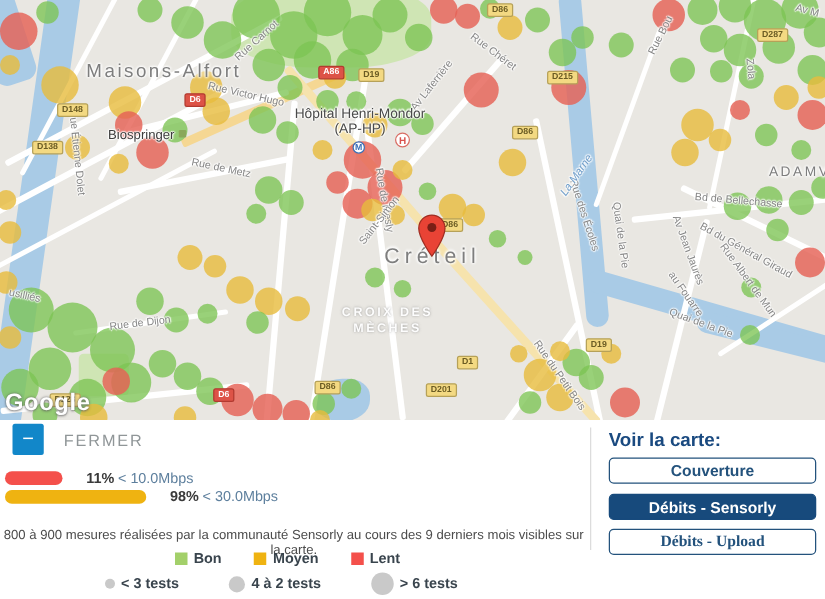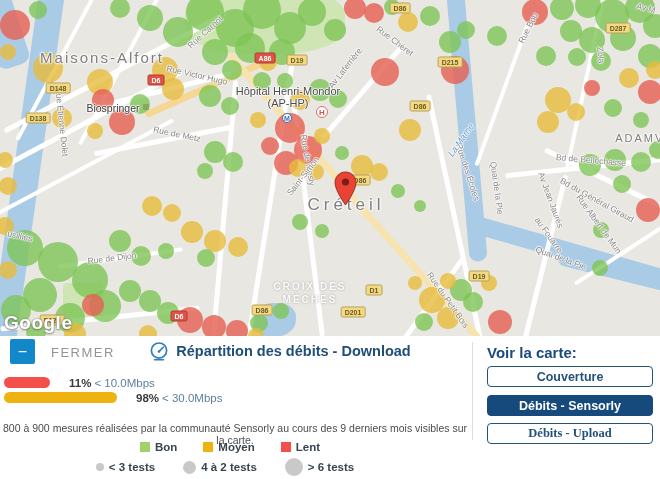--- a/index.html
+++ b/index.html
@@ -13,21 +13,21 @@
   .road{position:absolute;background:#ffffff;border-radius:2px;}
   .road-major{position:absolute;background:#f6e3ad;border-radius:2px;}
   .road-hw{position:absolute;background:#f5d793;border-radius:2px;}
   .dot{position:absolute;border-radius:50%;pointer-events:none;}
   .street-label{position:absolute;font-size:8.5px;color:#868686;white-space:nowrap;pointer-events:none;
     text-shadow:1px 0 1px #fff,-1px 0 1px #fff,0 1px 1px #fff,0 -1px 1px #fff;}
   .water-label{color:#6d9cc9;font-style:italic;font-size:9px;}
   .city-label{position:absolute;color:#7e7e7e;white-space:nowrap;pointer-events:none;
     text-shadow:1px 0 2px #fff,-1px 0 2px #fff,0 1px 2px #fff,0 -1px 2px #fff;}
   .hood-label{position:absolute;color:#fdfdfd;font-size:10px;letter-spacing:2px;font-weight:bold;white-space:nowrap;
-    text-shadow:0 0 2px rgba(120,120,120,.7);pointer-events:none;margin-top:36px;}
+    text-shadow:0 0 2px rgba(120,120,120,.7);pointer-events:none;}
   .road-badge{position:absolute;font-size:7px;font-weight:bold;padding:1px 3px;border-radius:2px;
     background:#f3d982;border:1px solid #b6a158;color:#6a5b23;white-space:nowrap;pointer-events:none;}
   .badge-red{background:#dd5347;border-color:#b23a30;color:#fff;}
   .poi-label{position:absolute;color:#3c3c3c;font-size:10.5px;white-space:nowrap;pointer-events:none;
     text-shadow:1px 0 1px #fff,-1px 0 1px #fff,0 1px 1px #fff,0 -1px 1px #fff;}
   .hosp-label{color:#4a4a4a;font-size:11px;}
   .poi-icon{position:absolute;border-radius:50%;background:#fff;display:flex;align-items:center;justify-content:center;
     font-weight:bold;pointer-events:none;}
   .google-logo{position:absolute;left:4px;top:312px;font-size:19px;font-weight:bold;color:#fff;letter-spacing:.5px;
     text-shadow:0 0 2px rgba(90,90,90,.8),0 1px 2px rgba(90,90,90,.6);}
@@ -43,21 +43,21 @@
   .bars{position:absolute;left:4px;top:41px;}
   .bar-row{height:11px;margin-bottom:4px;display:flex;align-items:center;white-space:nowrap;}
   .bar{height:11px;border-radius:6px;display:inline-block;flex:none;}
   .bar-pct{font-size:11.5px;font-weight:bold;color:#3a3a3a;margin-left:19px;}
   .bar-range{font-size:11.5px;color:#5d7f9d;margin-left:3px;}
   .note{position:absolute;left:0;top:86px;width:470px;text-align:center;font-size:10.5px;color:#4c4c4c;}
   .legend-q{position:absolute;left:0;top:105px;width:460px;display:flex;justify-content:center;gap:26px;align-items:center;}
   .legend-q .item,.legend-s .item{display:flex;align-items:center;gap:5px;}
   .legend-q .sq{width:10px;height:10px;flex:none;}
   .legend-q .lbl,.legend-s .lbl{font-size:11.5px;font-weight:bold;color:#39444d;white-space:nowrap;}
-  .legend-s{position:absolute;left:0;top:122px;width:450px;display:flex;justify-content:center;gap:28px;align-items:center;text-align:right;}
+  .legend-s{position:absolute;left:0;top:122px;width:450px;display:flex;justify-content:center;gap:40px;align-items:center;text-align:right;}
   .legend-s .circ{border-radius:50%;background:#c9c9c9;flex:none;}
   .vsep{position:absolute;left:472px;top:6px;width:1px;height:98px;background:#dcdcdc;}
   .sidebar-heading{position:absolute;left:487px;top:8px;font-size:15px;font-weight:bold;color:#1a4a80;}
   .mapbtn{position:absolute;left:487px;width:166px;height:21px;border:1px solid #23527c;border-radius:4px;background:#fff;
     color:#23527c;font-size:12.5px;font-weight:bold;text-align:center;cursor:pointer;padding:0;}
   .mapbtn.active{background:#174a7c;color:#fff;border-color:#174a7c;}
 </style>
 </head>
 <body>
 
@@ -253,21 +253,21 @@
         <span class="street-label" style="left: 551px; top: 200px; transform: translate(-50%, -50%) rotate(70deg);">Av Jean Jaurès</span>
         <span class="street-label" style="left: 599px; top: 224px; transform: translate(-50%, -50%) rotate(54deg);">Rue Albert de Mun</span>
         <span class="street-label" style="left: 549px; top: 235px; transform: translate(-50%, -50%) rotate(55deg);">au Fouarre</span>
         <span class="street-label" style="left: 112px; top: 258px; transform: translate(-50%, -50%) rotate(-7deg);">Rue de Dijon</span>
         <span class="street-label" style="left: 20px; top: 236px; transform: translate(-50%, -50%) rotate(12deg);">usilliés</span>
         <span class="street-label" style="left: 448px; top: 300px; transform: translate(-50%, -50%) rotate(55deg);">Rue du Petit Bois</span>
         <span class="street-label" style="left: 62px; top: 122px; transform: translate(-50%, -50%) rotate(84deg);">Rue Étienne Dolet</span>
         <span class="street-label" style="left: 601px; top: 55px; transform: translate(-50%, -50%) rotate(85deg);">Zola</span>
         <span class="street-label" style="left: 646px; top: 8px; transform: translate(-50%, -50%) rotate(15deg);">Av M</span>
         <span class="street-label water-label" style="left: 461px; top: 140px; transform: translate(-50%, -50%) rotate(-55deg);">La Marne</span>
-        <span class="city-label" style="left: 102px; top: 57px; font-size: 15px; letter-spacing: 2px; transform: translate(-50%, -50%);">Maisons-Alfort</span>
+        <span class="city-label" style="left: 131px; top: 57px; font-size: 15px; letter-spacing: 2px; transform: translate(-50%, -50%);">Maisons-Alfort</span>
         <span class="city-label" style="left: 346px; top: 205px; font-size: 17px; letter-spacing: 4px; transform: translate(-50%, -50%);">Créteil</span>
         <span class="city-label" style="left: 655px; top: 138px; font-size: 11px; letter-spacing: 2px; transform: translate(-50%, -50%);">ADAMVILLE</span>
         <span class="hood-label" style="left: 310px; top: 250px; transform: translate(-50%, -50%);">CROIX DES</span>
         <span class="hood-label" style="left: 310px; top: 263px; transform: translate(-50%, -50%);">MÈCHES</span>
         <span class="road-badge badge-red" style="left: 265px; top: 58px; transform: translate(-50%, -50%);">A86</span>
         <span class="road-badge badge-red" style="left: 156px; top: 80px; transform: translate(-50%, -50%);">D6</span>
         <span class="road-badge badge-red" style="left: 179px; top: 316px; transform: translate(-50%, -50%);">D6</span>
         <span class="road-badge" style="left: 297px; top: 60px; transform: translate(-50%, -50%);">D19</span>
         <span class="road-badge" style="left: 450px; top: 62px; transform: translate(-50%, -50%);">D215</span>
         <span class="road-badge" style="left: 420px; top: 106px; transform: translate(-50%, -50%);">D86</span>
@@ -296,29 +296,20 @@
 
     <div class="google-logo">Google</div>
   </div>
 
   <div class="panel">
     <button class="close-btn">
       <span>−</span>
     </button>
     <div class="close-label">FERMER</div>
 
-    <div class="title-row">
-      <svg width="20" height="20" viewBox="0 0 20 20">
-        <circle cx="10" cy="9.6" r="7.6" fill="#fff" stroke="#2f7fbe" stroke-width="1.7"></circle>
-        <line x1="10" y1="10.5" x2="14.2" y2="6.3" stroke="#2f7fbe" stroke-width="1.7" stroke-linecap="round"></line>
-        <circle cx="10" cy="10.5" r="1.3" fill="#2f7fbe"></circle>
-        <line x1="5.5" y1="18.8" x2="14.5" y2="18.8" stroke="#2f7fbe" stroke-width="1.6" stroke-linecap="round"></line>
-      </svg>
-      <div class="panel-title">Répartition des débits - Download</div>
-    </div>
 
     <div class="bars" id="bars">
         <div class="bar-row">
           <span class="bar" style="width: 46px; background: rgb(244, 80, 75);"></span>
           <span class="bar-pct">11%</span>
           <span class="bar-range">&lt; 10.0Mbps</span>
         </div>
         <div class="bar-row">
           <span class="bar" style="width: 113px; background: rgb(239, 179, 17);"></span>
           <span class="bar-pct">98%</span>

